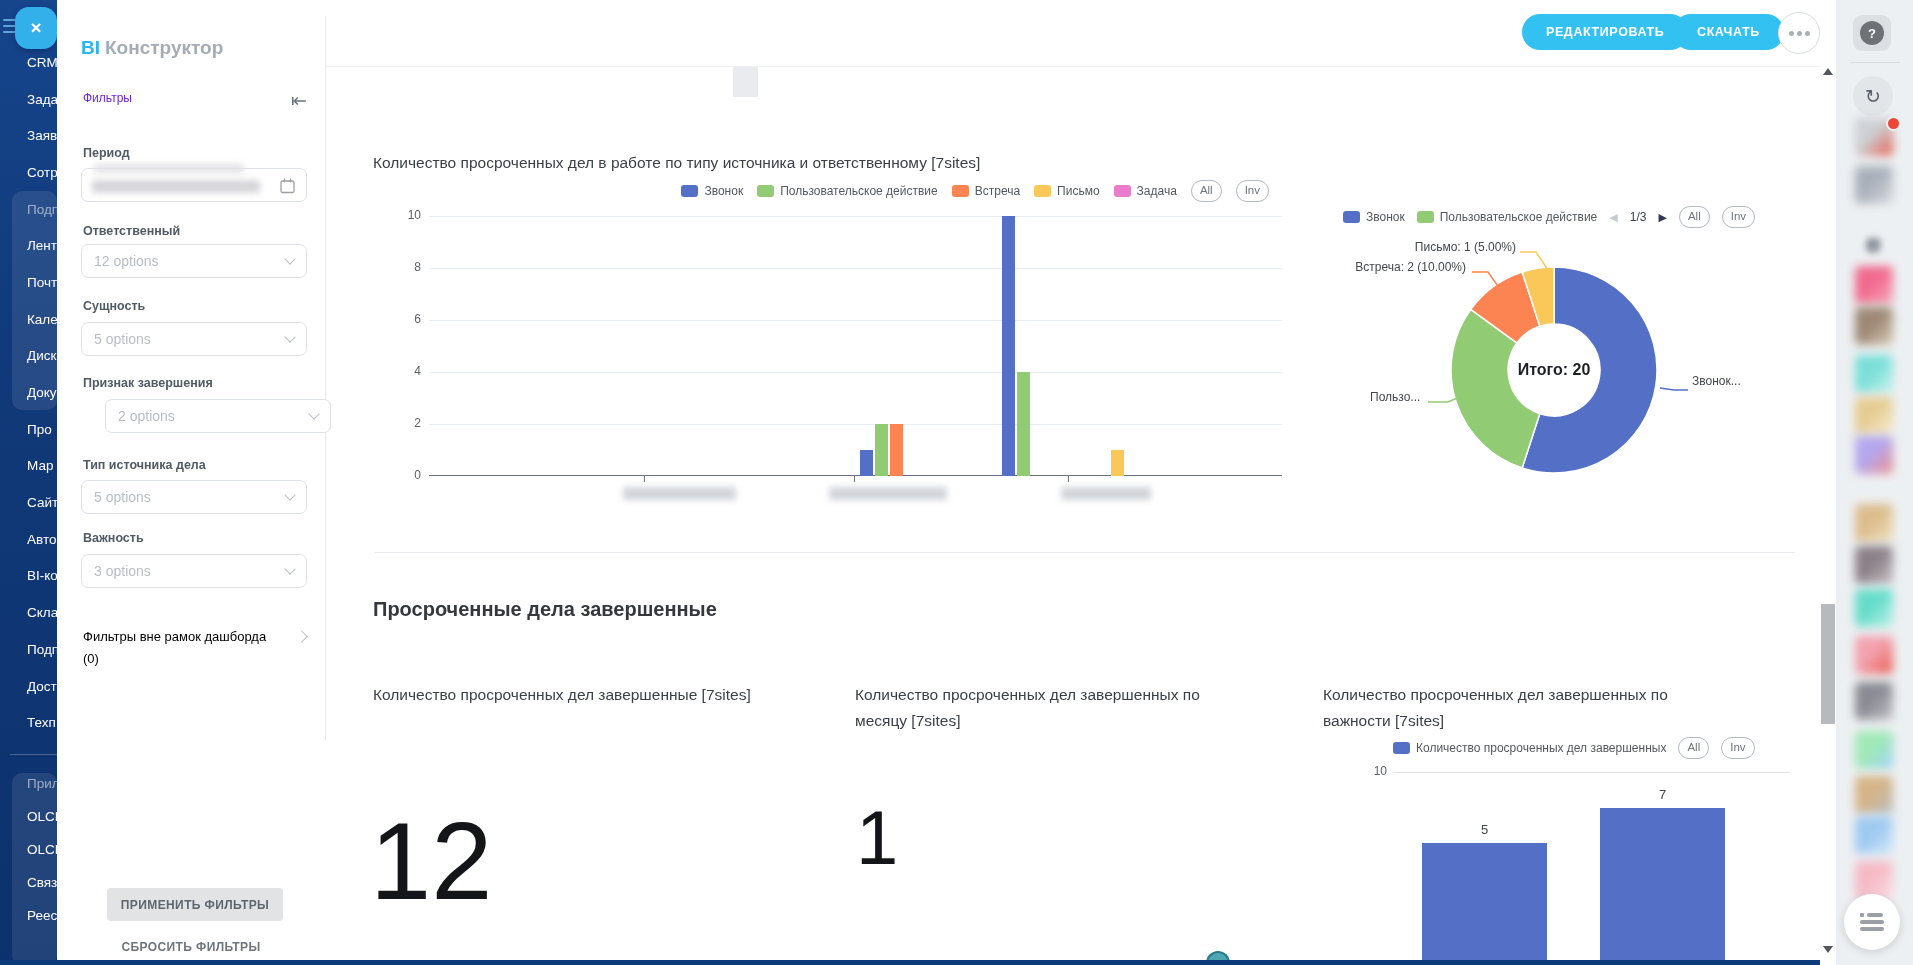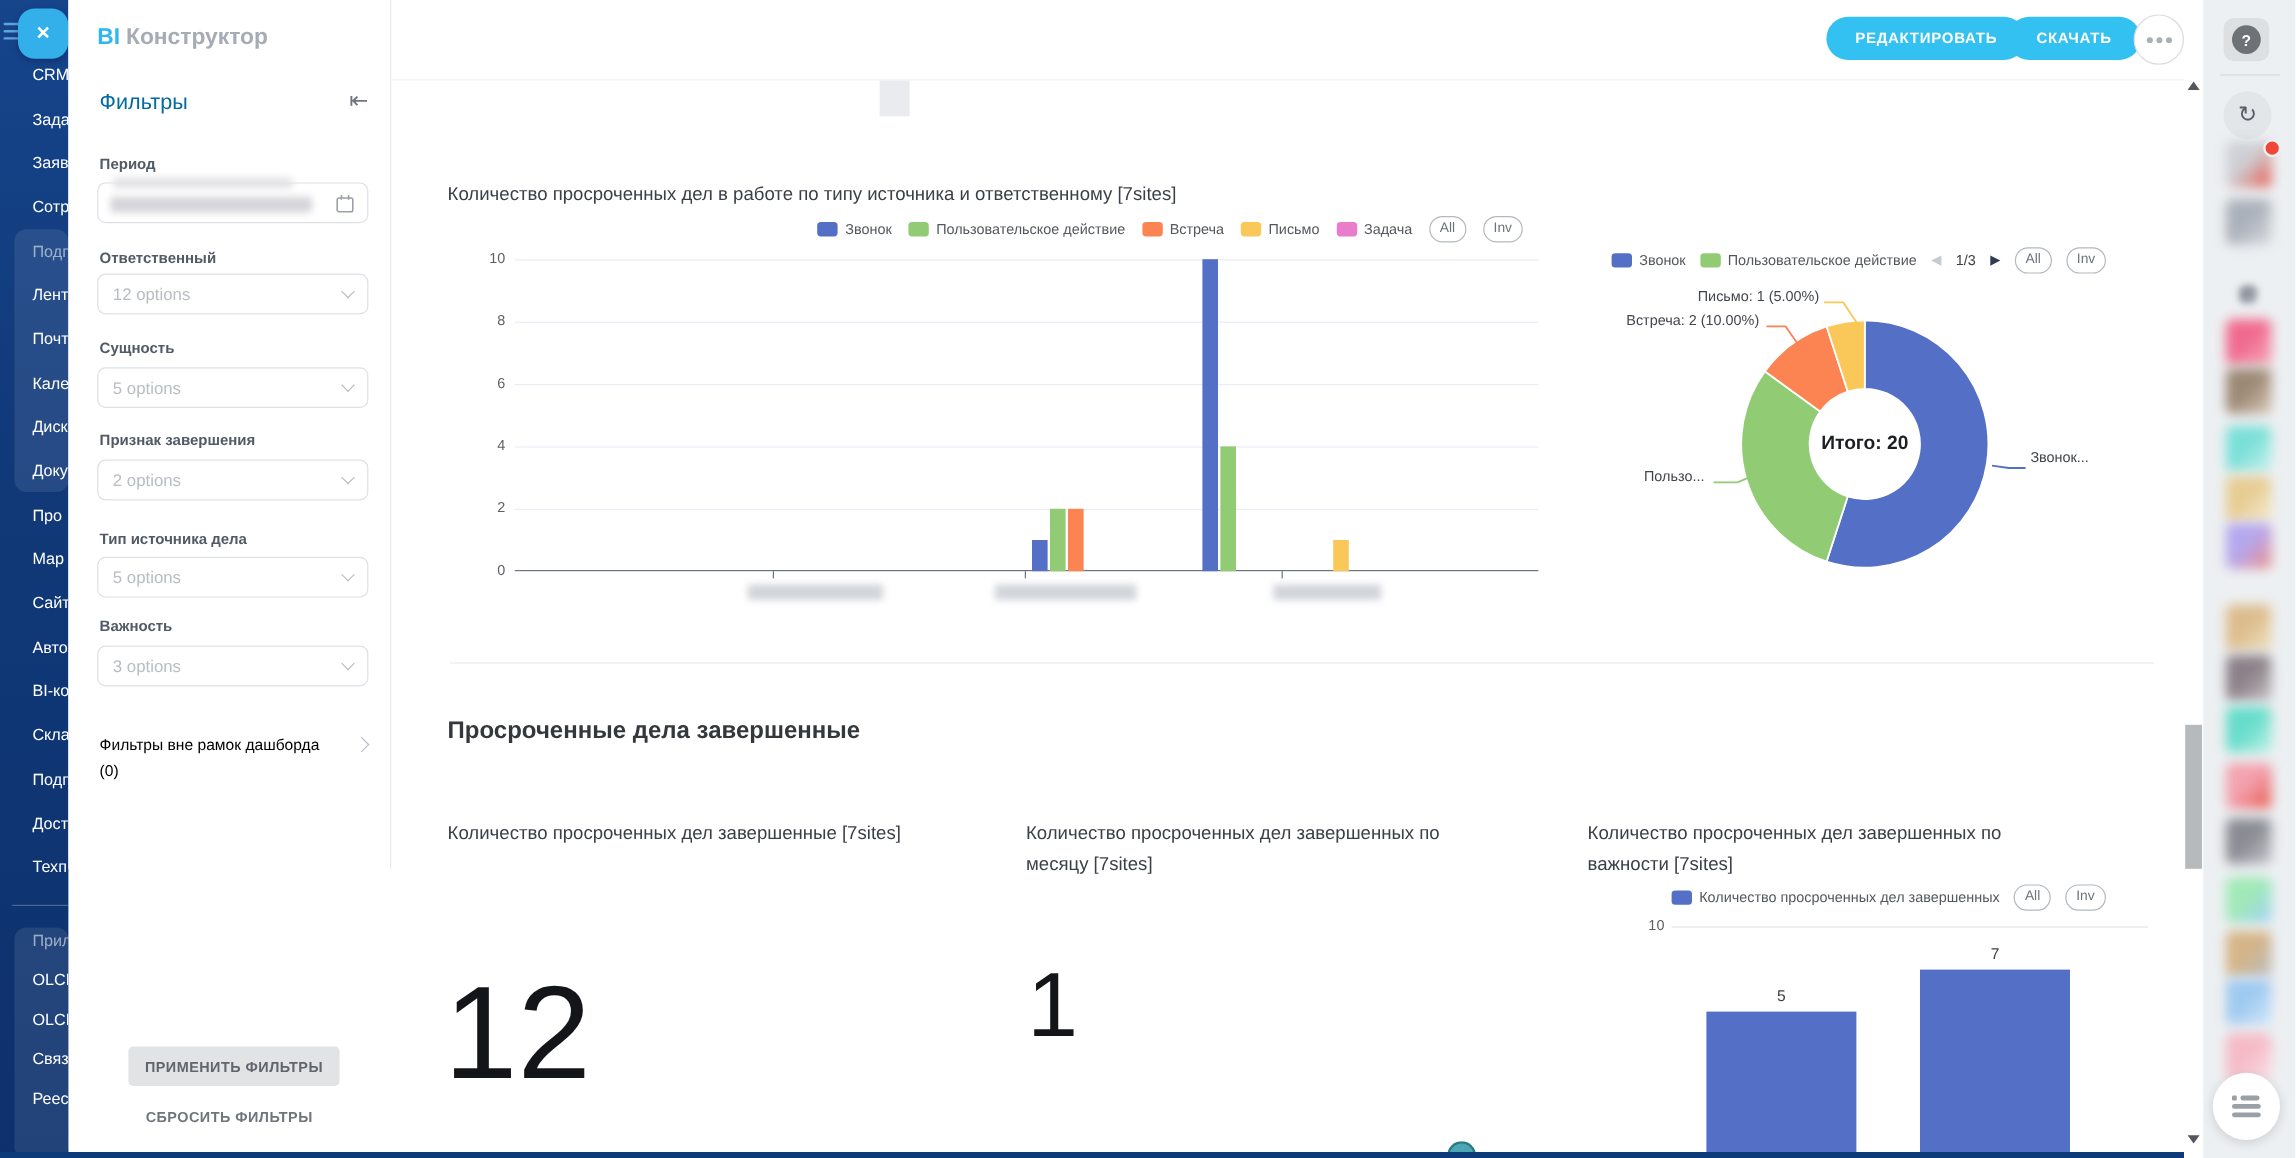--- a/index.html
+++ b/index.html
@@ -17,26 +17,26 @@
     color:#fff;font-size:19px;font-weight:700;box-shadow:0 2px 6px rgba(0,20,60,.35);}
   #nav-list{position:absolute;left:0;top:44px;width:81px;}
   .rail-item{height:36.7px;display:flex;align-items:center;padding-left:27px;
     color:#fff;font-size:13.5px;white-space:nowrap;overflow:hidden;cursor:pointer;position:relative;z-index:2;}
   .rail-item.muted{color:rgba(255,255,255,.55);}
   .rail-item.grp2{height:33px;}
   .rail-div{height:26px;position:relative;}
   .rail-div:after{content:"";position:absolute;left:10px;right:0;top:13px;height:1px;background:rgba(255,255,255,.25);}
 
   
-  .filter-panel{position:absolute;left:57px;top:0;width:268px;height:724px;background:#fff;
+  .filter-panel{position:absolute;left:57px;top:16px;width:268px;height:724px;background:#fff;
     border-right:1px solid #e8eaee;}
   .logo{position:absolute;left:24px;top:21px;font-size:19px;white-space:nowrap;}
   .logo b{color:#2cb6f2;font-weight:700;}
   .logo span{color:#a6acb5;font-weight:600;margin-left:5px;}
-  .fl-title{position:absolute;left:26px;top:75px;font-size:18px;font-weight:500;color:#0369a1;}
+  .fl-title{position:absolute;left:26px;top:75px;font-size:12px;font-weight:500;color:#6d28d9;}
   .collapse-ic{position:absolute;left:234px;top:73px;font-size:19px;color:#6f7680;cursor:pointer;}
   .f-label{position:absolute;left:26px;font-size:12.5px;font-weight:600;color:#525a65;}
   .f-select{position:absolute;left:24px;width:226px;height:34px;border:1px solid #dde1e6;border-radius:7px;
     background:#fff;display:flex;align-items:center;padding:0 12px;box-sizing:border-box;cursor:pointer;}
   .f-select .ph{color:#b8bdc4;font-size:14px;flex:1;}
   .chev{width:7px;height:7px;border-right:1.7px solid #b9bec5;border-bottom:1.7px solid #b9bec5;
     transform:rotate(45deg);margin-top:-4px;}
   .blur-bar{position:absolute;border-radius:2px;filter:blur(3px);}
   .b1{left:12px;top:-5px;width:150px;height:9px;background:#e3e3e6;}
   .b2{left:10px;top:11px;width:168px;height:13px;background:#d6d6da;}
@@ -192,21 +192,21 @@
         <div class="f-select" style="top: 228px;">
           <span class="ph">12 options</span>
           <span class="chev"></span>
         </div>
         <div class="f-label" style="top: 283px;">Сущность</div>
         <div class="f-select" style="top: 306px;">
           <span class="ph">5 options</span>
           <span class="chev"></span>
         </div>
         <div class="f-label" style="top: 360px;">Признак завершения</div>
-        <div class="f-select" style="top: 383px;">
+        <div class="f-select" style="top: 383px; margin-left: 24px;">
           <span class="ph">2 options</span>
           <span class="chev"></span>
         </div>
         <div class="f-label" style="top: 442px;">Тип источника дела</div>
         <div class="f-select" style="top: 464px;">
           <span class="ph">5 options</span>
           <span class="chev"></span>
         </div>
         <div class="f-label" style="top: 515px;">Важность</div>
         <div class="f-select" style="top: 538px;">

